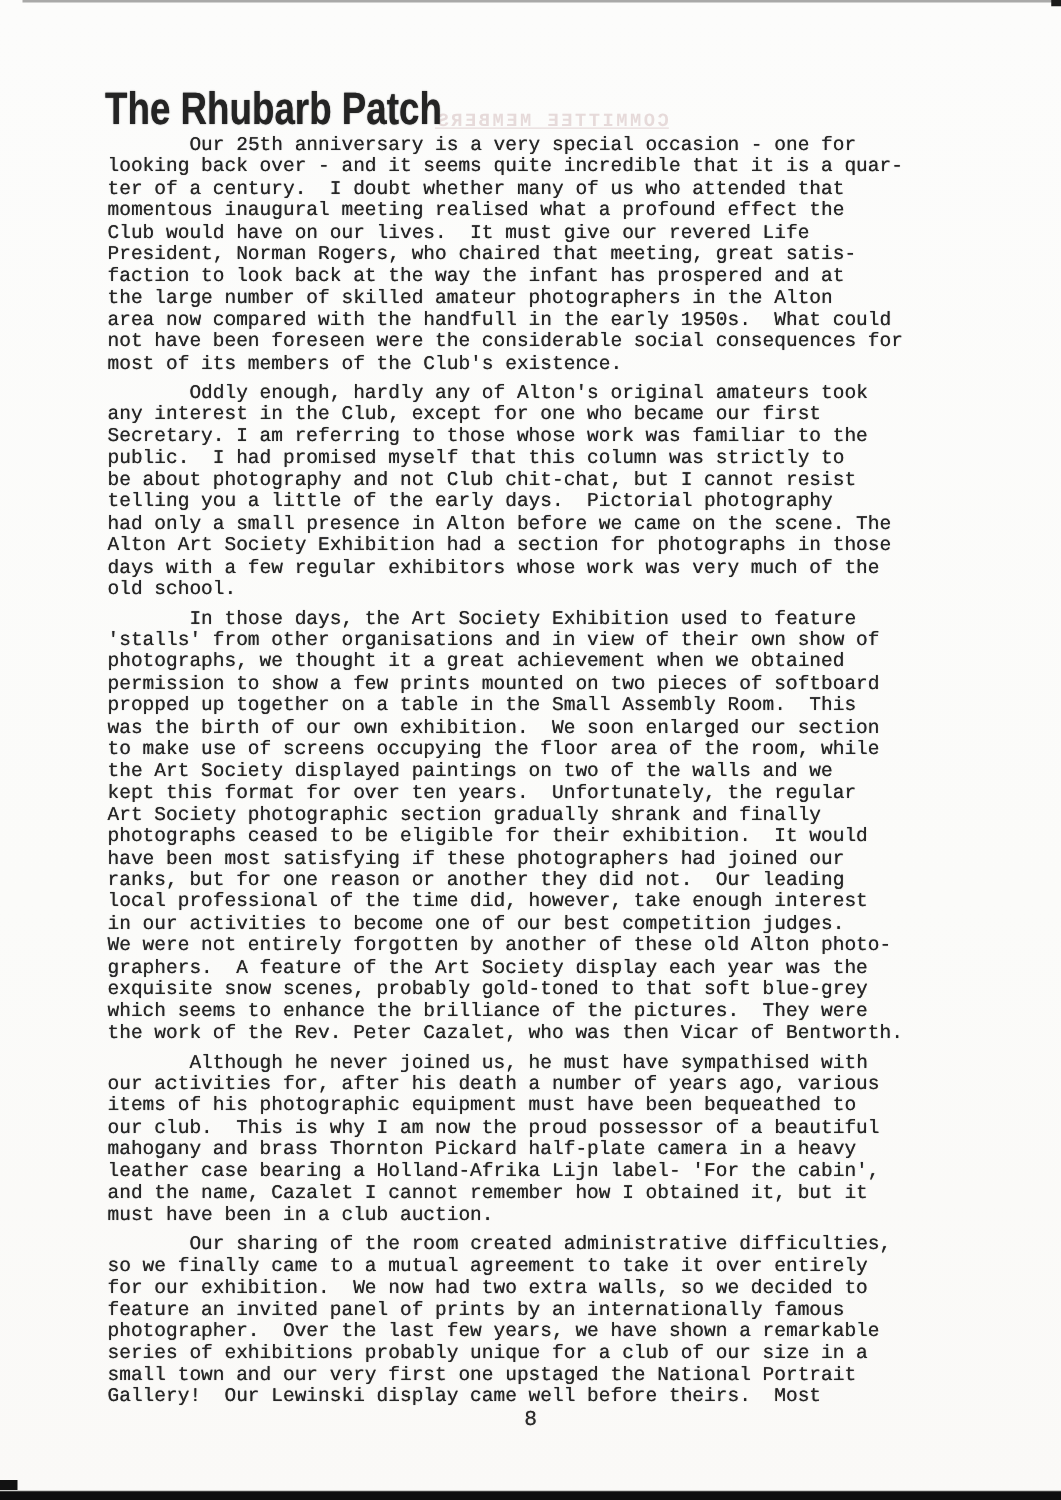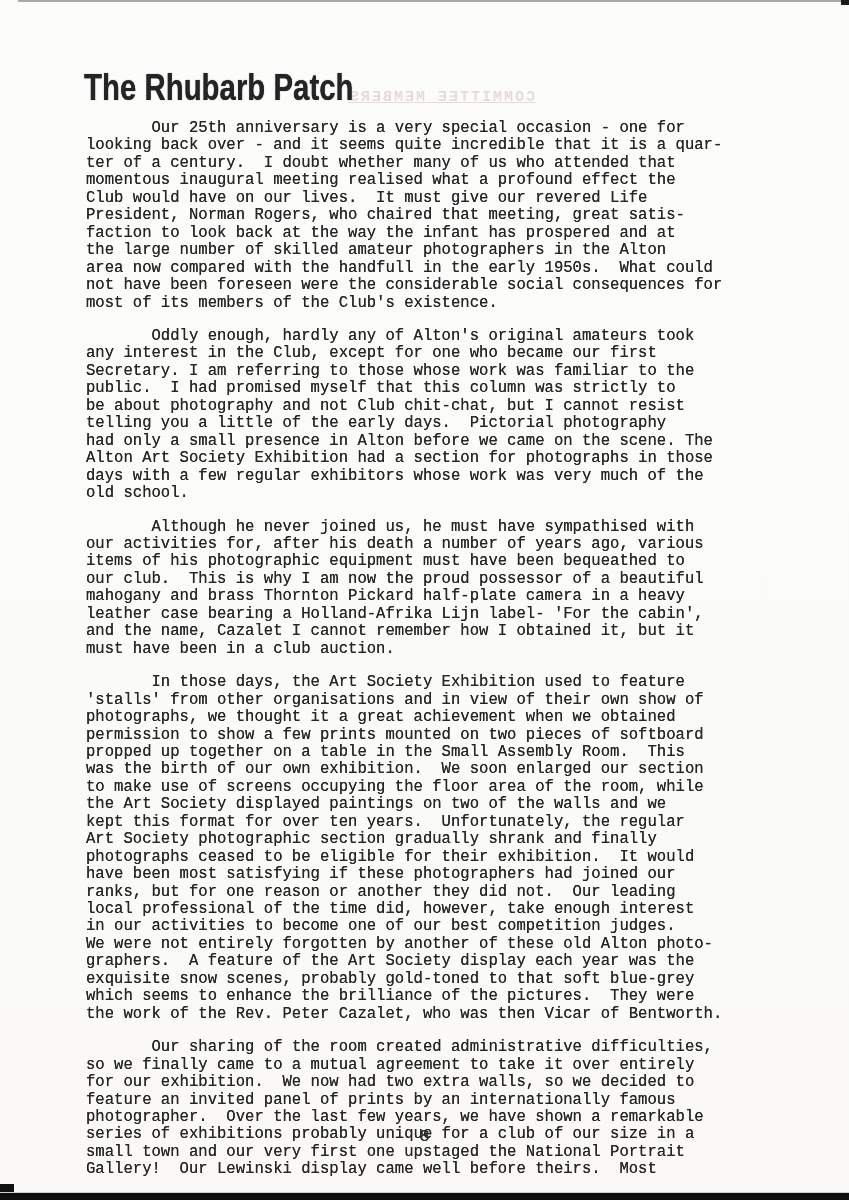--- a/index.html
+++ b/index.html
@@ -55,21 +55,21 @@
     left: 86px;
     top: 104px;
     width: 665px;
     font-size: 15.6px;
     line-height: 17.45px;
     color: #262626;
     text-shadow: 0 0 0.6px rgba(25,25,25,0.85);
   }
   .para {
     white-space: pre-wrap;
-    margin: 16px 0 6px 0;
+    margin: 4px 0 6px 0;
   }
 
   .pageno {
     position: absolute;
     left: 0;
     top: 1127px;
     width: 100%;
     text-align: center;
     font-size: 17px;
     color: #2b2b2b;
@@ -138,48 +138,48 @@
     <div class="para">       Oddly enough, hardly any of Alton's original amateurs took
 any interest in the Club, except for one who became our first
 Secretary. I am referring to those whose work was familiar to the
 public.  I had promised myself that this column was strictly to
 be about photography and not Club chit-chat, but I cannot resist
 telling you a little of the early days.  Pictorial photography
 had only a small presence in Alton before we came on the scene. The
 Alton Art Society Exhibition had a section for photographs in those
 days with a few regular exhibitors whose work was very much of the
 old school.</div>
-    <div class="para">       Although he never joined us, he must have sympathised with
-our activities for, after his death a number of years ago, various
-items of his photographic equipment must have been bequeathed to
-our club.  This is why I am now the proud possessor of a beautiful
-mahogany and brass Thornton Pickard half-plate camera in a heavy
-leather case bearing a Holland-Afrika Lijn label- 'For the cabin',
-and the name, Cazalet I cannot remember how I obtained it, but it
-must have been in a club auction.</div>
     <div class="para">       In those days, the Art Society Exhibition used to feature
 'stalls' from other organisations and in view of their own show of
 photographs, we thought it a great achievement when we obtained
 permission to show a few prints mounted on two pieces of softboard
 propped up together on a table in the Small Assembly Room.  This
 was the birth of our own exhibition.  We soon enlarged our section
 to make use of screens occupying the floor area of the room, while
 the Art Society displayed paintings on two of the walls and we
 kept this format for over ten years.  Unfortunately, the regular
 Art Society photographic section gradually shrank and finally
 photographs ceased to be eligible for their exhibition.  It would
 have been most satisfying if these photographers had joined our
 ranks, but for one reason or another they did not.  Our leading
 local professional of the time did, however, take enough interest
 in our activities to become one of our best competition judges.
 We were not entirely forgotten by another of these old Alton photo-
 graphers.  A feature of the Art Society display each year was the
 exquisite snow scenes, probably gold-toned to that soft blue-grey
 which seems to enhance the brilliance of the pictures.  They were
 the work of the Rev. Peter Cazalet, who was then Vicar of Bentworth.</div>
+    <div class="para">       Although he never joined us, he must have sympathised with
+our activities for, after his death a number of years ago, various
+items of his photographic equipment must have been bequeathed to
+our club.  This is why I am now the proud possessor of a beautiful
+mahogany and brass Thornton Pickard half-plate camera in a heavy
+leather case bearing a Holland-Afrika Lijn label- 'For the cabin',
+and the name, Cazalet I cannot remember how I obtained it, but it
+must have been in a club auction.</div>
     <div class="para">       Our sharing of the room created administrative difficulties,
 so we finally came to a mutual agreement to take it over entirely
 for our exhibition.  We now had two extra walls, so we decided to
 feature an invited panel of prints by an internationally famous
 photographer.  Over the last few years, we have shown a remarkable
 series of exhibitions probably unique for a club of our size in a
 small town and our very first one upstaged the National Portrait
 Gallery!  Our Lewinski display came well before theirs.  Most</div>
   </div>
 

